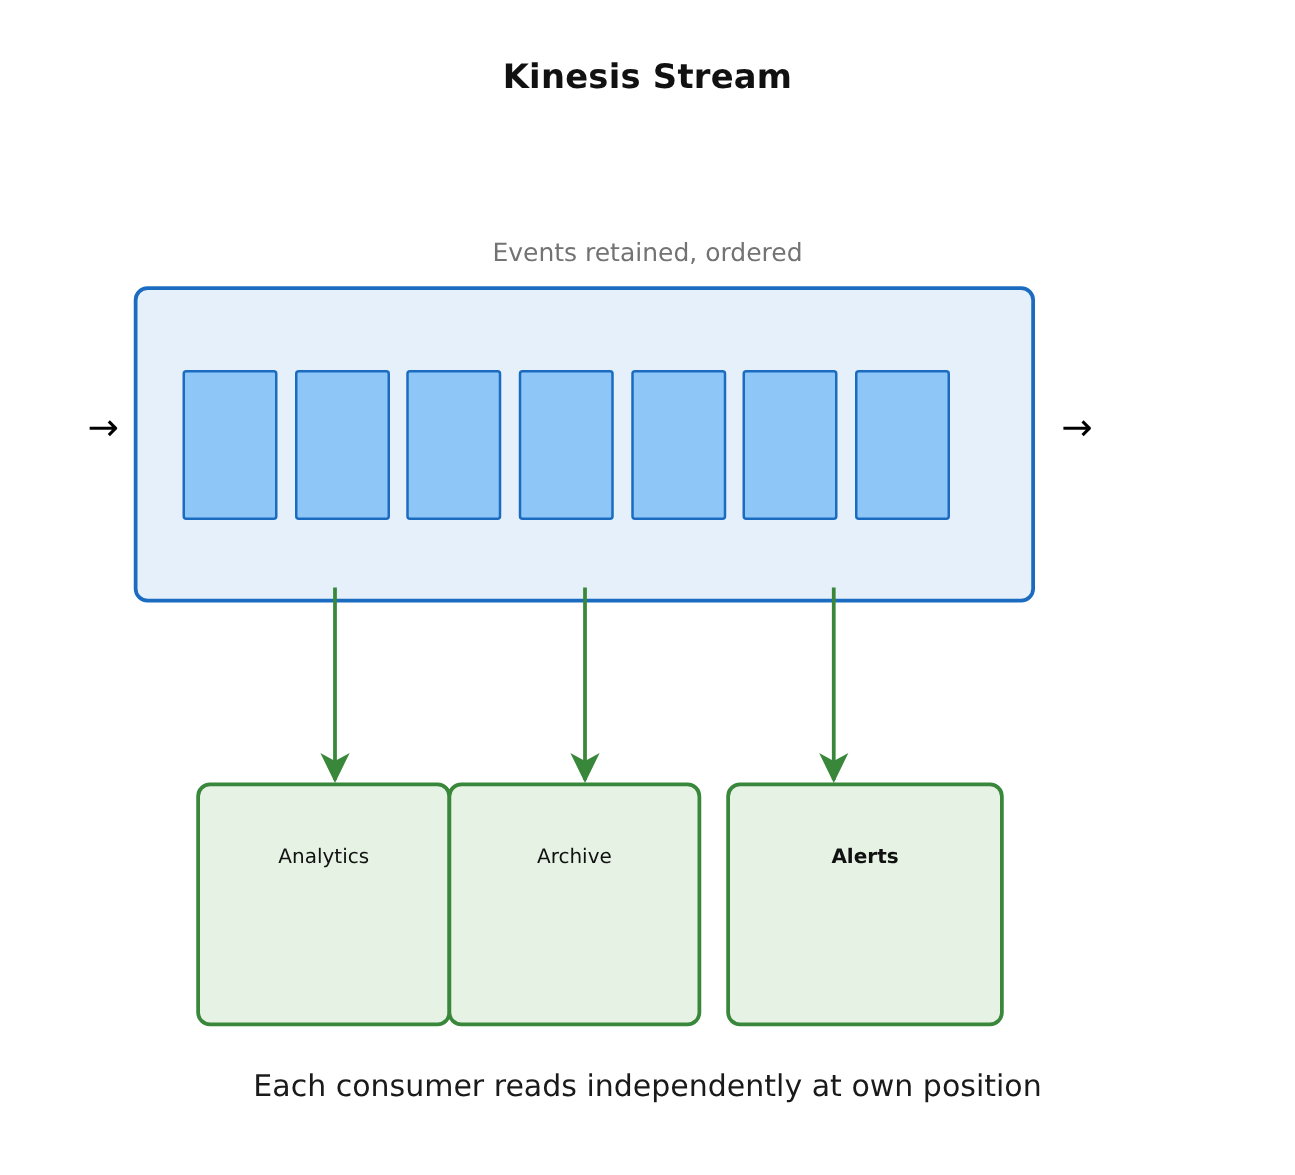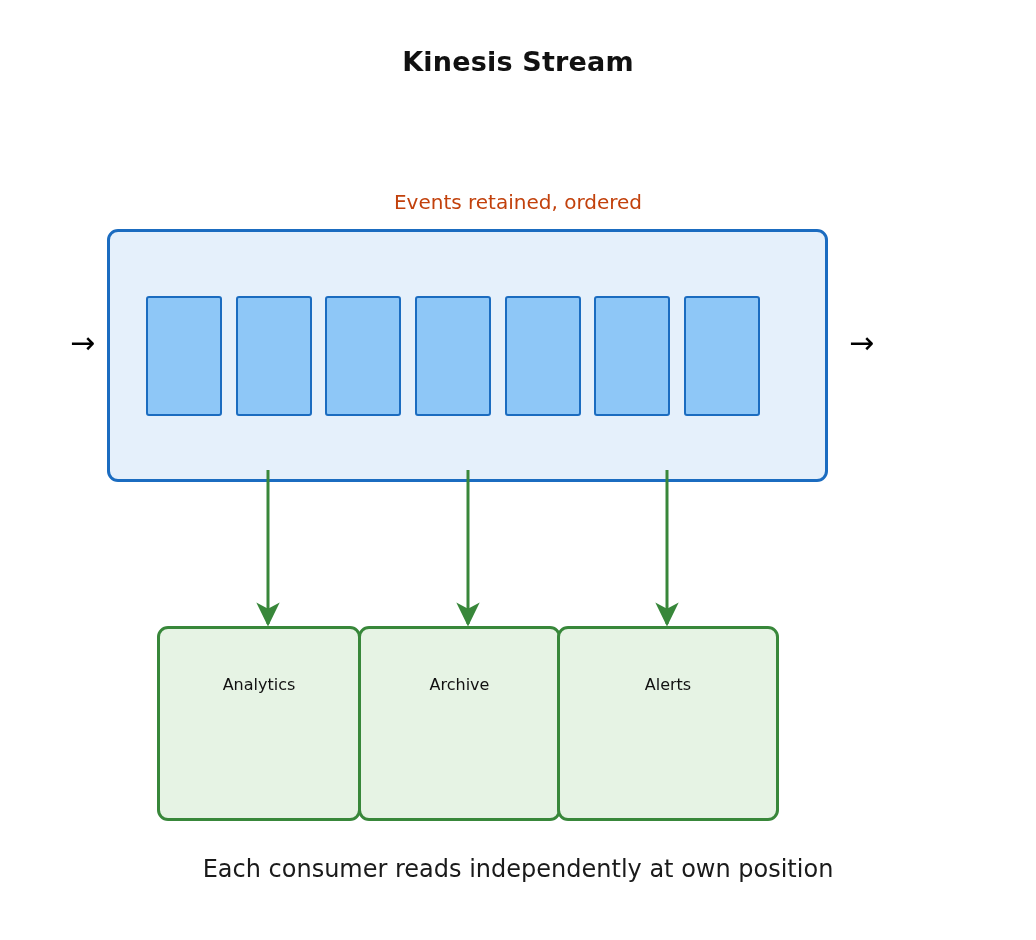--- a/index.html
+++ b/index.html
@@ -36,21 +36,21 @@
   }
 
   
   .stream-caption {
     position: absolute;
     left: 0;
     top: 190px;
     width: 1036px;
     text-align: center;
     font-size: 20px;
-    color: #c2410c;
+    color: #737373;
   }
 
   
   .stream-box {
     position: absolute;
     left: 107px;
     top: 229px;
     width: 721px;
     height: 253px;
     box-sizing: border-box;
@@ -114,21 +114,21 @@
     position: absolute;
     top: 46px;
     left: 0;
     width: 100%;
     text-align: center;
     font-size: 16px;
     color: #111111;
   }
   .c0 { left: 157px; width: 204px; }
   .c1 { left: 358px; width: 203px; text-decoration: underline; }
-  .c2 { left: 557px; width: 222px; }
+  .c2 { left: 581px; width: 222px; font-weight: bold; }
 
   
   .footer-caption {
     position: absolute;
     left: 0;
     top: 855px;
     width: 1036px;
     text-align: center;
     font-size: 24px;
     color: #1a1a1a;

